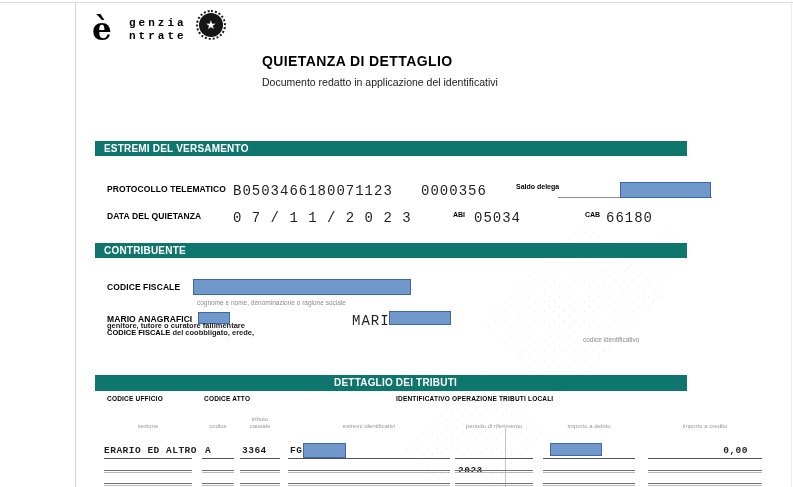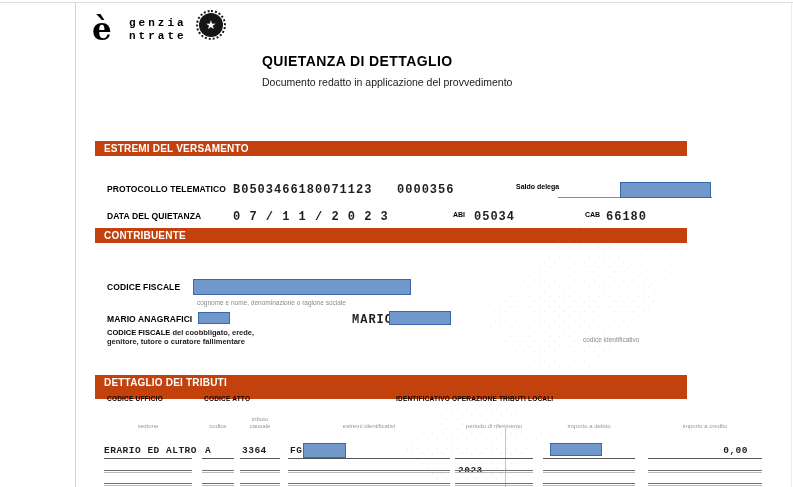--- a/index.html
+++ b/index.html
@@ -14,29 +14,29 @@
   
   .logo-e{position:absolute;left:92px;top:12px;font-family:"DejaVu Serif",serif;font-weight:bold;font-size:31px;line-height:34px;}
   .logo-line{position:absolute;font-family:"Liberation Mono","DejaVu Sans Mono",monospace;font-weight:bold;font-size:11px;letter-spacing:3px;}
   .emblem{position:absolute;left:199px;top:13px;width:24px;height:24px;border-radius:50%;
           background:#161616;color:#fff;font-size:12px;line-height:24px;text-align:center;
           outline:2px dotted #161616;outline-offset:1px;}
 
   .doc-title{position:absolute;left:262px;top:53px;font-size:14px;font-weight:bold;letter-spacing:.4px;}
   .doc-sub{position:absolute;left:262px;font-size:10.5px;color:#1a1a1a;}
 
-  .bar{position:absolute;left:95px;width:592px;height:15px;background:#c2410c;color:#fff;
+  .bar{position:absolute;left:95px;width:592px;height:15px;background:#0f766e;color:#fff;
        font-size:10px;font-weight:bold;line-height:15px;padding-left:9px;box-sizing:border-box;
        letter-spacing:.2px;}
 
   .lbl{position:absolute;font-weight:bold;font-size:8.5px;letter-spacing:.1px;white-space:nowrap;}
   .lbl-sm{position:absolute;font-weight:bold;font-size:7px;white-space:nowrap;}
   .lbl-xs{position:absolute;font-weight:bold;font-size:6.5px;letter-spacing:.2px;white-space:nowrap;}
   .mono{position:absolute;font-family:"Liberation Mono","DejaVu Sans Mono",monospace;
-        font-weight:bold;font-size:12px;color:#1f1f1f;white-space:pre;letter-spacing:1px;}
+        font-weight:normal;font-size:14px;color:#1f1f1f;white-space:pre;letter-spacing:1px;}
   .mono-row{position:absolute;font-family:Liberation Mono, monospace;
         font-weight:bold;font-size:9.5px;color:#1f1f1f;white-space:pre;letter-spacing:.5px;}
   .tiny{position:absolute;font-size:6.5px;color:#8a8a8a;white-space:nowrap;}
   .colhead{position:absolute;font-size:6px;color:#979797;text-align:center;white-space:nowrap;}
 
   .redact{position:absolute;background:#7098cb;border:1.5px solid #3a68a8;box-sizing:border-box;}
   .fieldline{position:absolute;height:1px;background:#8c8c8c;}
   .rowline{position:absolute;height:1px;background:#555;}
   .emptyline{position:absolute;height:3px;border-top:1px solid #707070;border-bottom:1px solid #b9b9b9;box-sizing:border-box;}
 
@@ -58,57 +58,57 @@
   <div class="wm-vline" style="left:505px;top:428px;height:59px;"></div>
 
   <div>
     <span class="logo-e">è</span>
     <span class="logo-line" style="left:129px;top:17px;">genzia</span>
     <span class="logo-line" style="left:129px;top:30px;">ntrate</span>
     <span class="emblem">★</span>
   </div>
 
   <div class="doc-title">QUIETANZA DI DETTAGLIO</div>
-  <div class="doc-sub" style="top:76px;">Documento redatto in applicazione del provvedimento</div>
+  <div class="doc-sub" style="top:76px;">Documento redatto in applicazione del identificativi</div>
 
   <div class="bar" style="top:141px;">ESTREMI DEL VERSAMENTO</div>
 
   <span class="lbl" style="left:107px;top:184px;">PROTOCOLLO TELEMATICO</span>
   <span class="mono" style="left:233px;top:183px;">B0503466180071123   0000356</span>
 
   <span class="lbl-sm" style="left:516px;top:183px;">Saldo delega</span>
   <div class="fieldline" style="left:558px;top:197px;width:154px;"></div>
   <div class="redact" style="left:620px;top:182px;width:91px;height:16px;"></div>
 
   <span class="lbl" style="left:107px;top:211px;">DATA DEL QUIETANZA</span>
   <span class="mono" style="left:233px;top:210px;">0 7 / 1 1 / 2 0 2 3</span>
 
   <span class="lbl-sm" style="left:453px;top:211px;">ABI</span>
   <span class="mono" style="left:474px;top:210px;">05034</span>
   <span class="lbl-sm" style="left:585px;top:211px;">CAB</span>
   <span class="mono" style="left:606px;top:210px;">66180</span>
 
-  <div class="bar" style="top:228px;">CONTRIBUENTE</div>
+  <div class="bar" style="top:243px;">CONTRIBUENTE</div>
 
   <span class="lbl" style="left:107px;top:282px;">CODICE FISCALE</span>
   <div class="redact" style="left:193px;top:279px;width:218px;height:16px;"></div>
   <span class="tiny" style="left:197px;top:299px;">cognome e nome, denominazione o ragione sociale</span>
 
   <span class="lbl" style="left:107px;top:314px;">MARIO ANAGRAFICI</span>
   <div class="redact" style="left:198px;top:312px;width:32px;height:12px;"></div>
   <span class="mono" style="left:352px;top:313px;">MARIO</span>
   <div class="redact" style="left:389px;top:311px;width:62px;height:14px;"></div>
 
   <div style="position:absolute;left:107px;top:328px;font-size:7.5px;white-space:nowrap;">
     <span style="font-weight:bold;">CODICE FISCALE</span><span style="font-weight:bold;color:#222;"> del coobbligato, erede,</span>
   </div>
-  <div style="position:absolute;left:107px;top:337px;font-size:7.5px;font-weight:bold;color:#222;white-space:nowrap;">genitore, tutore o curatore fallimentare</div>
+  <div style="position:absolute;left:107px;top:321px;font-size:7.5px;font-weight:bold;color:#222;white-space:nowrap;">genitore, tutore o curatore fallimentare</div>
   <span class="tiny" style="left:583px;top:336px;">codice identificativo</span>
 
-  <div class="bar" style="top:375px;height:24px;line-height:16px;">DETTAGLIO DEI TRIBUTI</div>
+  <div class="bar" style="top:375px;height:16px;line-height:16px;text-align:center;">DETTAGLIO DEI TRIBUTI</div>
 
   <span class="lbl-xs" style="left:107px;top:395px;">CODICE UFFICIO</span>
   <span class="lbl-xs" style="left:204px;top:395px;">CODICE ATTO</span>
   <span class="lbl-xs" style="left:396px;top:395px;">IDENTIFICATIVO OPERAZIONE TRIBUTI LOCALI</span>
 
   <span class="colhead" style="left:104px;top:423px;width:88px;">sezione</span>
   <span class="colhead" style="left:202px;top:423px;width:32px;">codice</span>
   <span class="colhead" style="left:240px;top:416px;width:40px;">tributo</span>
   <span class="colhead" style="left:240px;top:423px;width:40px;">causale</span>
   <span class="colhead" style="left:288px;top:423px;width:162px;">estremi identificativi</span>

